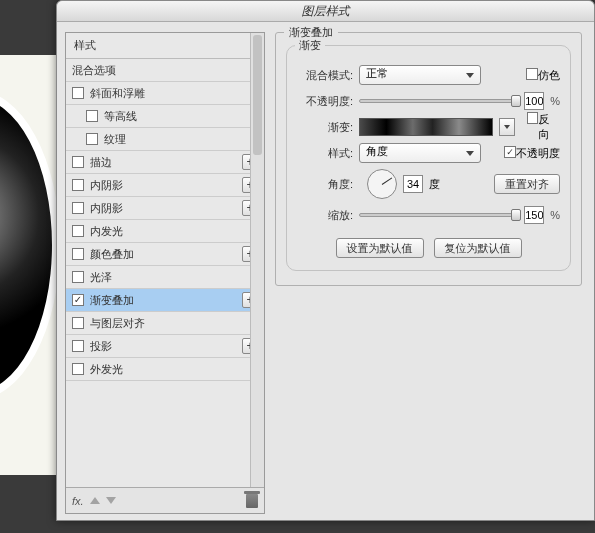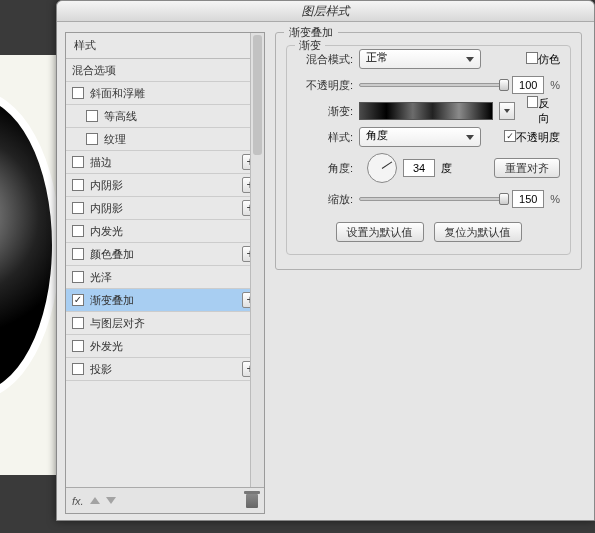--- a/index.html
+++ b/index.html
@@ -35,31 +35,31 @@
 .trash-ico { margin-left: auto; width: 12px; height: 14px; background: linear-gradient(#888,#666); border-radius: 1px; position: relative; }
 .trash-ico::before { content:""; position:absolute; left:-2px; top:-3px; width:16px; height:3px; background:#777; border-radius:1px; }
 
 .left-scrollbar { position: absolute; right: 0; top: 0; bottom: 0; width: 14px; background: #e0e0e0; border-left: 1px solid #bbb; }
 .left-scrollbar-thumb { position: absolute; left: 2px; top: 2px; right: 2px; height: 120px; background: #c2c2c2; border-radius: 3px; }
 
 
 .right { flex: 1; padding: 10px 12px 6px 2px; }
 .groupbox { border: 1px solid #b0b0b0; border-radius: 3px; padding: 8px 10px 14px 10px; position: relative; background: #e6e6e6; }
 .group-title { position: absolute; top: -8px; left: 8px; background: #e6e6e6; padding: 0 5px; font-size: 11px; color: #333; }
-.inner-group { border: 1px solid #c2c2c2; border-radius: 4px; padding: 0 10px 12px 10px; margin-top: 4px; position: relative; }
+.inner-group { border: 1px solid #c2c2c2; border-radius: 10px; padding: 16px 10px 12px 10px; margin-top: 4px; position: relative; }
 .inner-group-title { position: absolute; top: -8px; left: 8px; background: #e6e6e6; padding: 0 4px; font-size: 11px; color: #333; }
 
 .field-row { display: flex; align-items: center; height: 26px; gap: 6px; }
 .label { min-width: 56px; text-align: right; color: #333; }
 .select { height: 20px; border: 1px solid #888; background: linear-gradient(#fff,#eee); padding: 0 18px 0 6px; border-radius: 3px; position: relative; display: inline-flex; align-items: flex-start; }
 .select::after { content:""; position:absolute; right:6px; top:7px; width:0; height:0; border-left:4px solid transparent; border-right:4px solid transparent; border-top:5px solid #444; }
 
 .slider { flex: 1; height: 4px; background: #ccc; border: 1px solid #999; border-radius: 2px; position: relative; }
 .slider-thumb { position: absolute; top: -5px; width: 10px; height: 12px; background: linear-gradient(#fff,#ccc); border: 1px solid #777; border-radius: 2px; }
-.num-input { width: 32px; height: 18px; border: 1px solid #888; background: #fff; text-align: center; font-size: 11px; }
+.num-input { width: 20px; height: 18px; border: 1px solid #888; background: #fff; text-align: center; font-size: 11px; }
 
 .chk-inline { display: inline-flex; gap: 0; }
 .chk-box { width: 12px; height: 12px; border: 1px solid #777; background: #fff; display: inline-flex; align-items: center; justify-content: center; font-size: 9px; }
 .chk-box.checked::after { content: "✓"; color: #333; }
 
 .gradient-swatch { width: 136px; height: 18px; border: 1px solid #555; background: linear-gradient(90deg, #4a4a4a 0%, #000 20%, #6c6c6c 40%, #222 55%, #8a8a8a 75%, #000 100%); }
 .swatch-toggle { width: 16px; height: 18px; border: 1px solid #888; background: linear-gradient(#fefefe,#e0e0e0); display: flex; align-items: center; justify-content: center; }
 .swatch-toggle::after { content:""; width:0;height:0;border-left:3px solid transparent;border-right:3px solid transparent;border-top:4px solid #444; }
 
 .angle-dial { width: 30px; height: 30px; border: 1px solid #888; border-radius: 50%; background: #f4f4f4; position: relative; margin-left: 8px; }
@@ -132,26 +132,26 @@
           <span class="chk checked"></span>
           <span class="txt">渐变叠加</span>
           <span class="expand">+</span>
         </div>
         <div class="style-row">
           <span class="chk"></span>
           <span class="txt">与图层对齐</span>
         </div>
         <div class="style-row">
           <span class="chk"></span>
+          <span class="txt">投影</span>
+          <span class="expand">+</span>
+        </div>
+        <div class="style-row">
+          <span class="chk"></span>
           <span class="txt">外发光</span>
-        </div>
-        <div class="style-row">
-          <span class="chk"></span>
-          <span class="txt">投影</span>
-          <span class="expand">+</span>
         </div>
 
         <div class="left-scrollbar">
           <div class="left-scrollbar-thumb"></div>
         </div>
 
         <div style="position:absolute;left:0;right:0;bottom:0;">
           <div class="list-footer">
             <span class="fx-label">fx</span>
             <span class="arrow-up-ico"></span>

